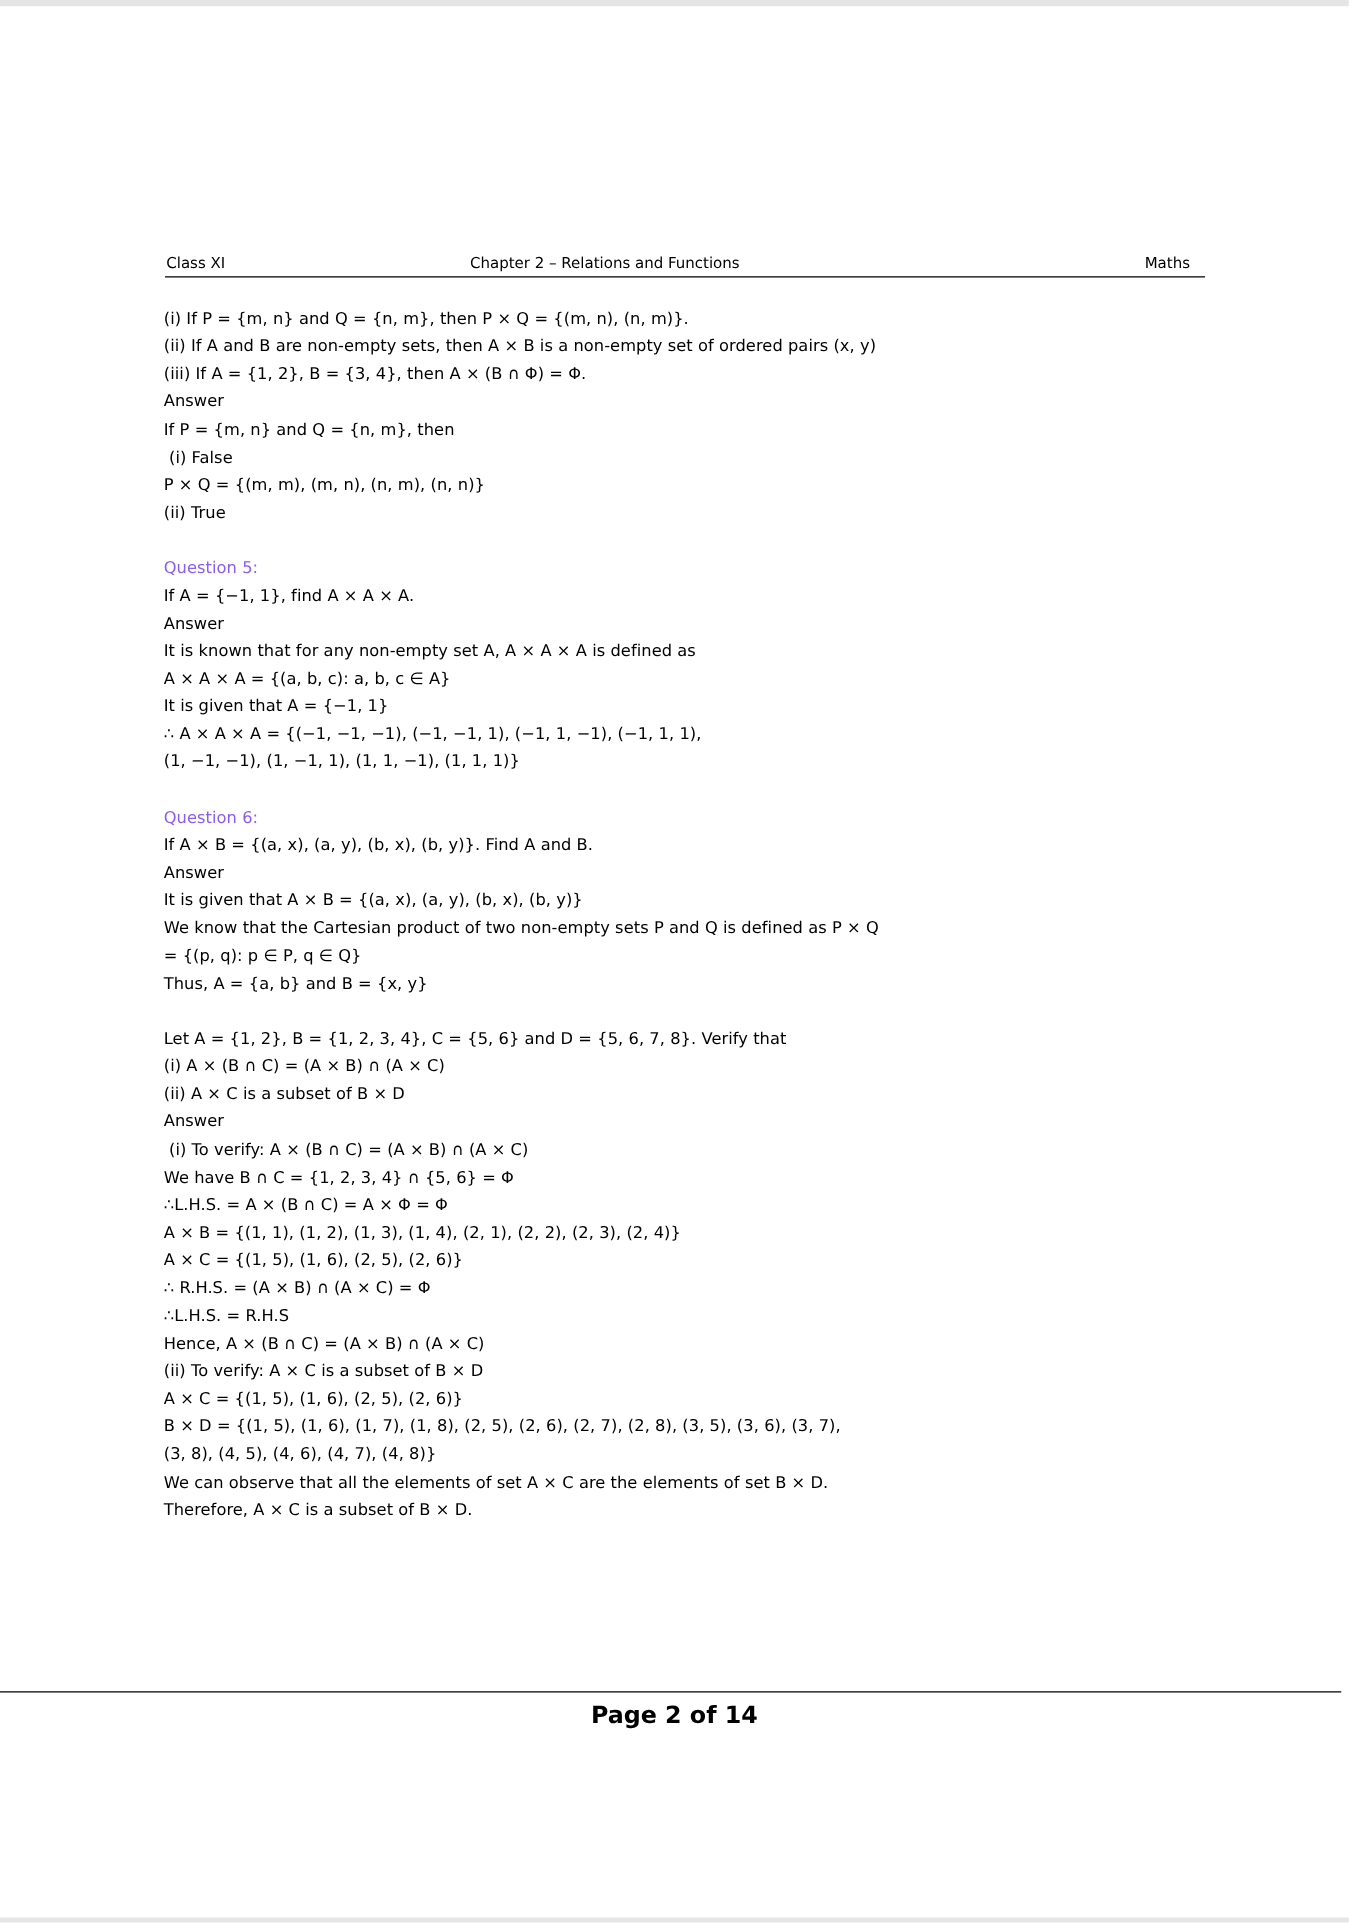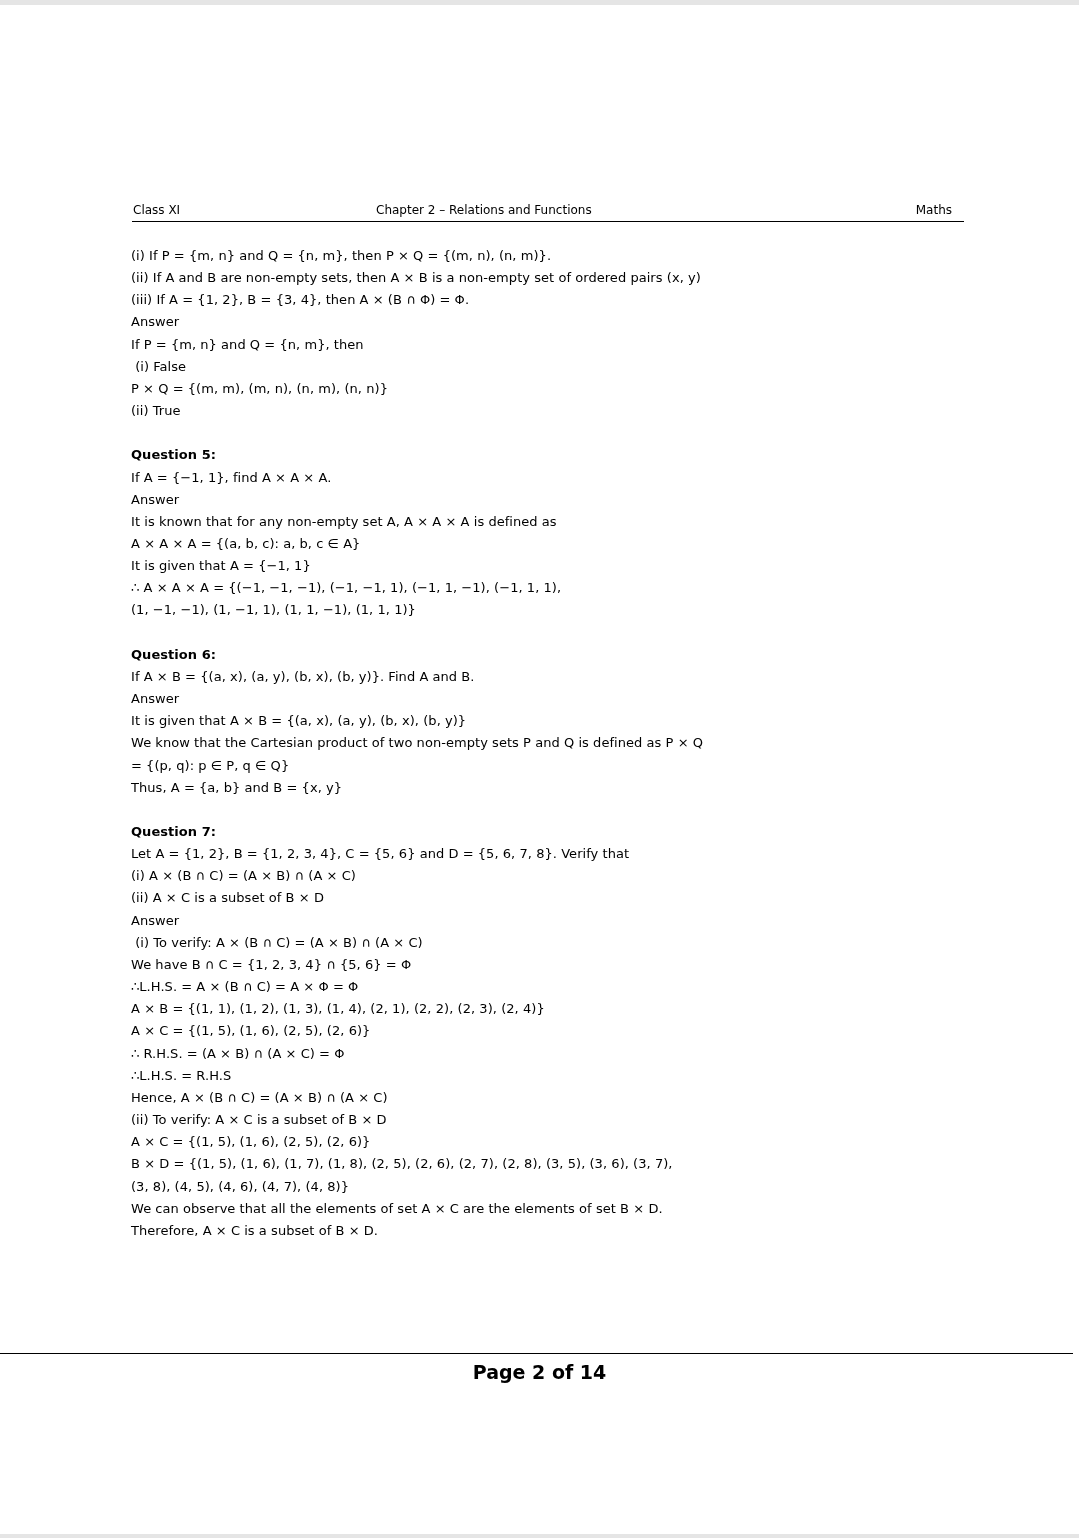--- a/index.html
+++ b/index.html
@@ -42,22 +42,22 @@
       left: 131px;
       top: 245px;
       width: 830px;
       font-size: 13px;
       line-height: 22.15px;
       letter-spacing: 0.05px;
     }
     .line { white-space: pre; }
     .gap { height: 22.15px; }
     .qhead {
-      color: #000000;
-      font-weight: bold;
+      color: #8b5cf6;
+      font-weight: normal;
     }
 
     .footer-rule {
       position: absolute;
       left: 0;
       top: 1353px;
       width: 1073px;
       height: 0;
       border-top: 1.5px solid #000;
     }
@@ -118,21 +118,20 @@
     <div class="line">Answer</div>
     <div class="line">It is given that A × B = {(a, x), (a, y), (b, x), (b, y)}</div>
     <div class="line">We know that the Cartesian product of two non-empty sets P and Q is defined as P × Q</div>
     <div class="line">= {(p, q): p ∈ P, q ∈ Q}</div>
     <div class="line">Thus, A = {a, b} and B = {x, y}</div>
   </div>
 
   <div class="gap"></div>
 
   <div>
-    <div class="line qhead">Question 7:</div>
     <div class="line">Let A = {1, 2}, B = {1, 2, 3, 4}, C = {5, 6} and D = {5, 6, 7, 8}. Verify that</div>
     <div class="line">(i) A × (B ∩ C) = (A × B) ∩ (A × C)</div>
     <div class="line">(ii) A × C is a subset of B × D</div>
     <div class="line">Answer</div>
     <div class="line"> (i) To verify: A × (B ∩ C) = (A × B) ∩ (A × C)</div>
     <div class="line">We have B ∩ C = {1, 2, 3, 4} ∩ {5, 6} = Φ</div>
     <div class="line">∴L.H.S. = A × (B ∩ C) = A × Φ = Φ</div>
     <div class="line">A × B = {(1, 1), (1, 2), (1, 3), (1, 4), (2, 1), (2, 2), (2, 3), (2, 4)}</div>
     <div class="line">A × C = {(1, 5), (1, 6), (2, 5), (2, 6)}</div>
     <div class="line">∴ R.H.S. = (A × B) ∩ (A × C) = Φ</div>

